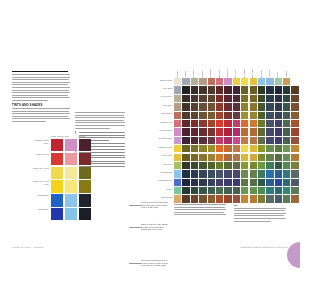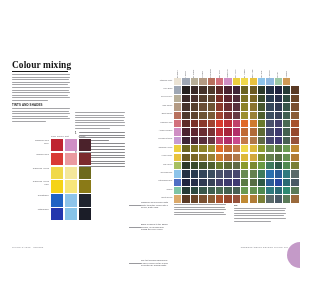--- a/index.html
+++ b/index.html
@@ -77,21 +77,20 @@
     background:#c49ac8;border-radius:13px 0 0 13px;
   }
 </style>
 </head>
 <body>
 
 <div id="spread">
 
   <div id="leftpage">
 
-    <div id="title">Colour mixing</div>
     <div id="title-rule"></div>
 
     <div class="colL" id="intro">
         <span class="tl" style="width: 100%;"></span>
         <span class="tl" style="width: 100%;"></span>
         <span class="tl" style="width: 98%;"></span>
         <span class="tl" style="width: 100%;"></span>
         <span class="tl" style="width: 97%;"></span>
         <span class="tl" style="width: 100%;"></span>
         <span class="tl" style="width: 99%;"></span>

